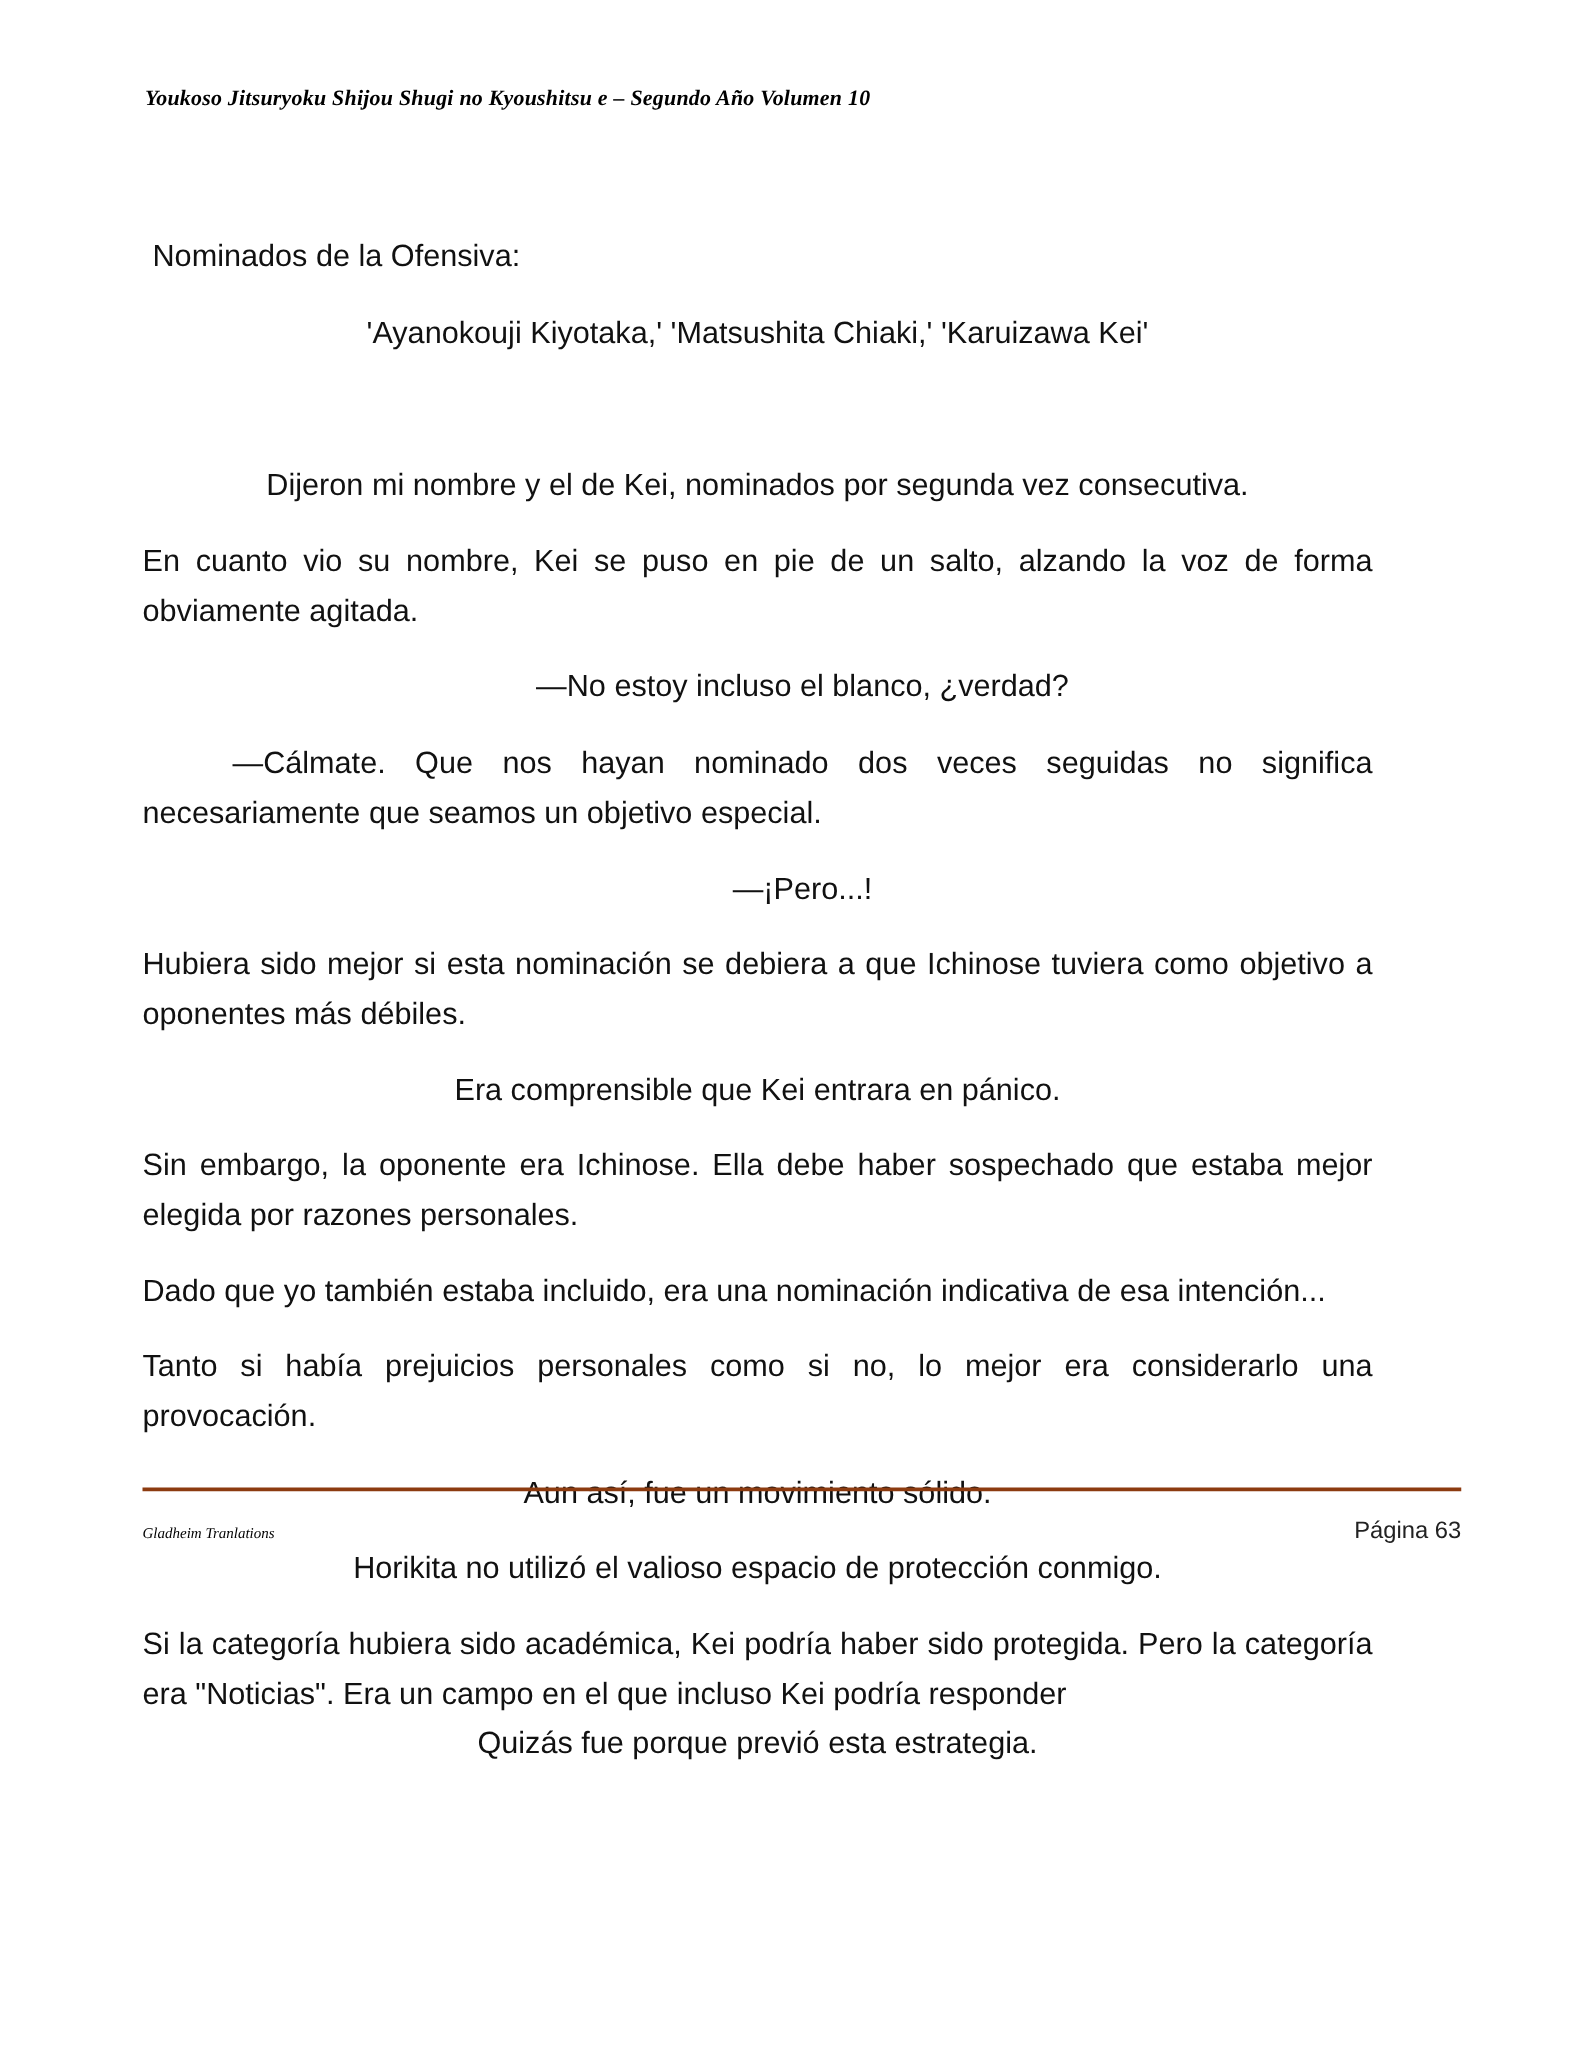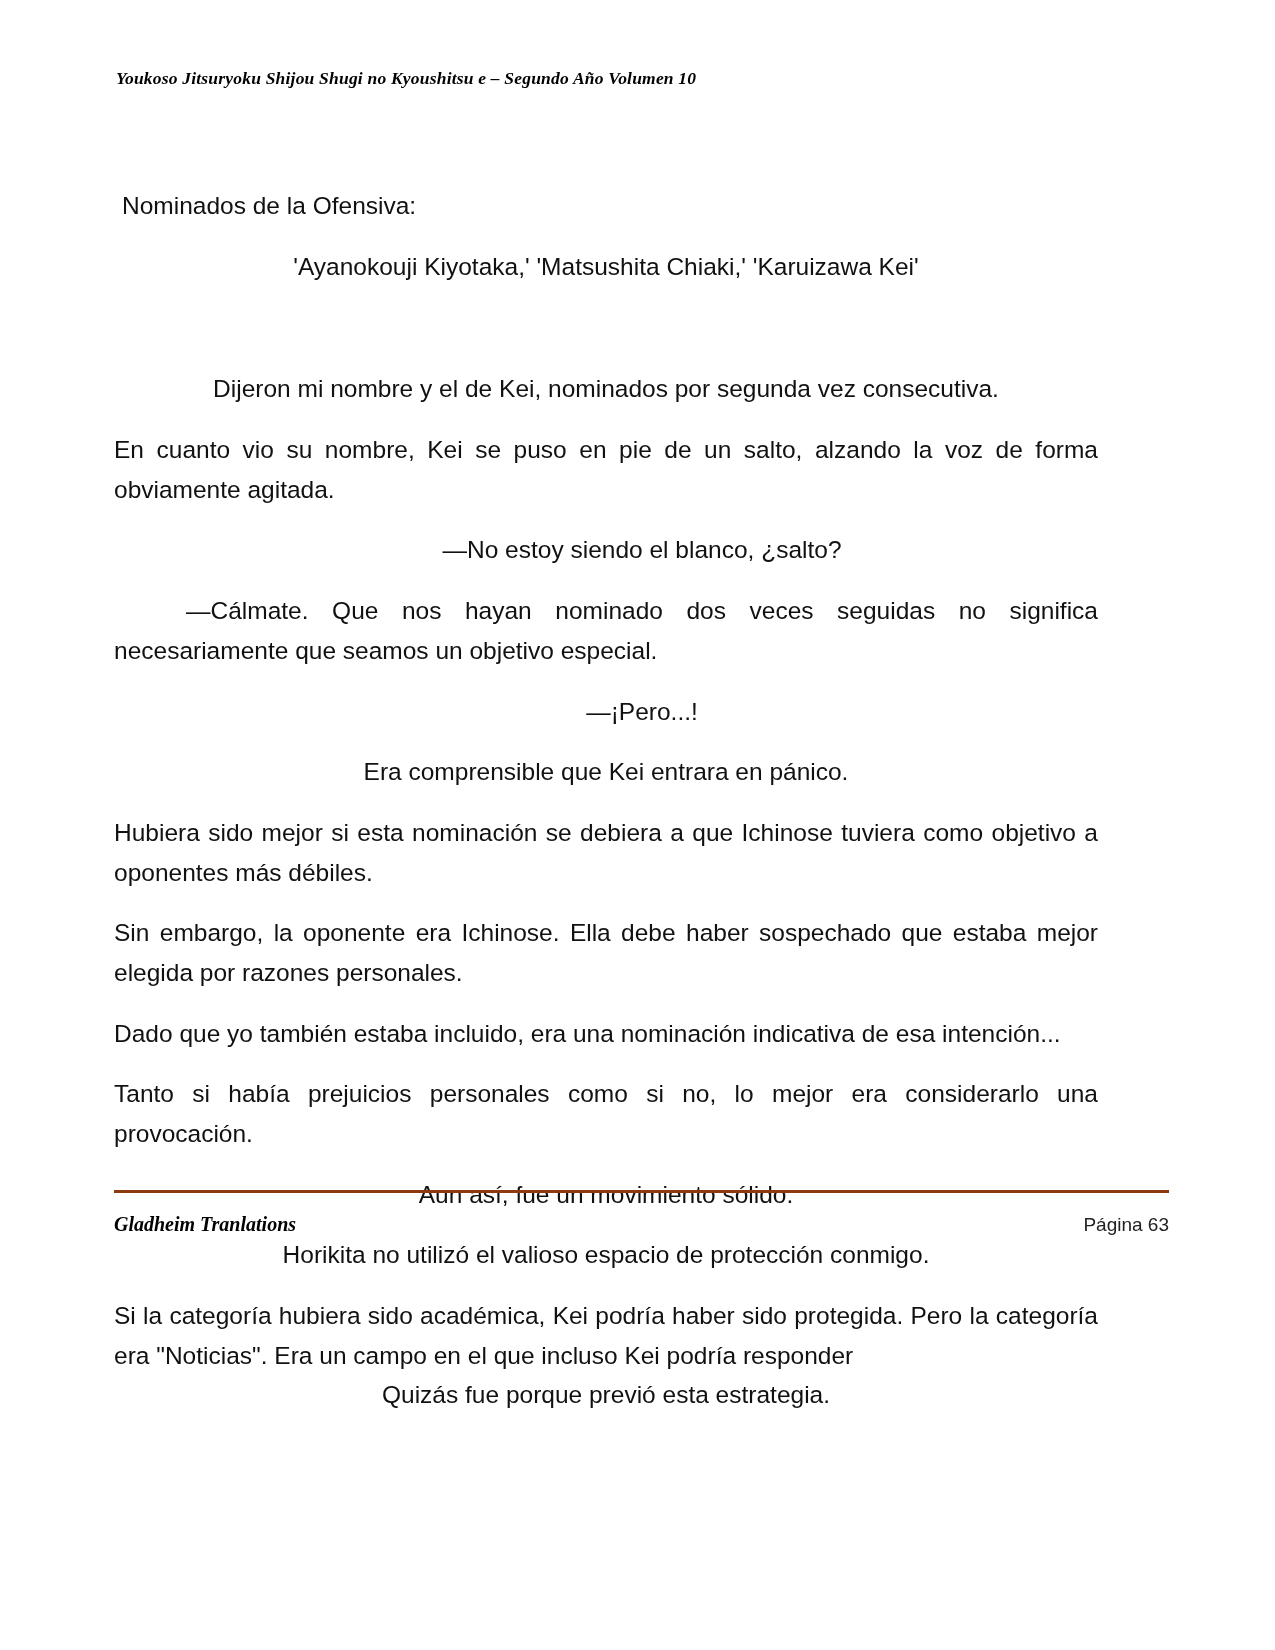--- a/index.html
+++ b/index.html
@@ -76,48 +76,48 @@
     position: absolute;
     left: 110px;
     right: 110px;
     bottom: 58px;
     display: flex;
     align-items: baseline;
     justify-content: space-between;
   }
   .footer-left {
     font-family: "Liberation Serif", serif;
-    font-weight: bold;
+    font-weight: normal;
     font-style: italic;
-    font-size: 20px;
+    font-size: 12px;
     color: #000;
   }
   .footer-right {
     font-size: 19px;
     color: #222;
   }
 </style>
 </head>
 <body>
 
 <div class="page">
 
   <div class="header">Youkoso Jitsuryoku Shijou Shugi no Kyoushitsu e – Segundo Año Volumen 10</div>
 
   <div class="content">
     <p class="para lead">Nominados de la Ofensiva:</p>
     <p class="para nojust">'Ayanokouji Kiyotaka,' 'Matsushita Chiaki,' 'Karuizawa Kei'</p>
     <div class="spacer-lg"></div>
     <p class="para nojust">Dijeron mi nombre y el de Kei, nominados por segunda vez consecutiva.</p>
     <p class="para">En cuanto vio su nombre, Kei se puso en pie de un salto, alzando la voz de forma obviamente agitada.</p>
-    <p class="para indent nojust">—No estoy siendo el blanco, ¿salto?</p>
+    <p class="para indent nojust">—No estoy incluso el blanco, ¿verdad?</p>
     <p class="para indent">—Cálmate. Que nos hayan nominado dos veces seguidas no significa necesariamente que seamos un objetivo especial.</p>
     <p class="para indent nojust">—¡Pero...!</p>
+    <p class="para">Hubiera sido mejor si esta nominación se debiera a que Ichinose tuviera como objetivo a oponentes más débiles.</p>
     <p class="para nojust">Era comprensible que Kei entrara en pánico.</p>
-    <p class="para">Hubiera sido mejor si esta nominación se debiera a que Ichinose tuviera como objetivo a oponentes más débiles.</p>
     <p class="para">Sin embargo, la oponente era Ichinose. Ella debe haber sospechado que estaba mejor elegida por razones personales.</p>
     <p class="para">Dado que yo también estaba incluido, era una nominación indicativa de esa intención...</p>
     <p class="para">Tanto si había prejuicios personales como si no, lo mejor era considerarlo una provocación.</p>
     <p class="para nojust">Aun así, fue un movimiento sólido.</p>
     <p class="para nojust">Horikita no utilizó el valioso espacio de protección conmigo.</p>
     <p class="para last">Si la categoría hubiera sido académica, Kei podría haber sido protegida. Pero la categoría era "Noticias". Era un campo en el que incluso Kei podría responder</p>
     <p class="para nojust">Quizás fue porque previó esta estrategia.</p>
   </div>
 
   <div class="footer-rule" style="background: rgb(140, 59, 16);"></div>

